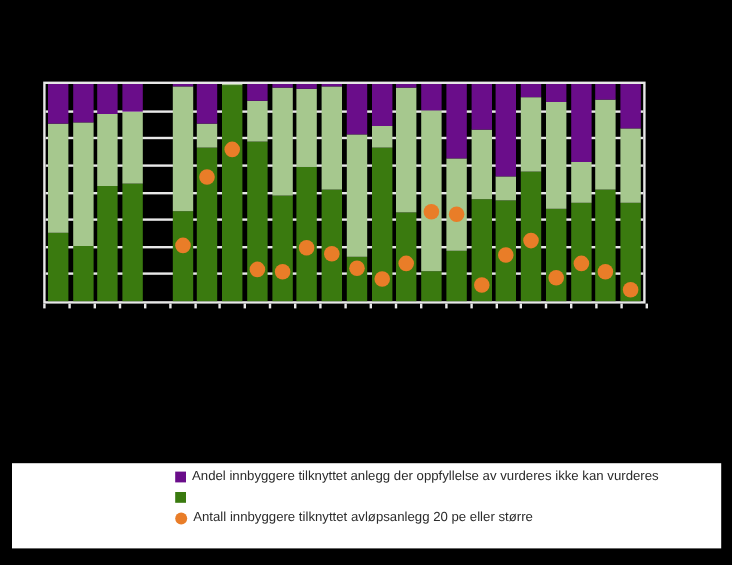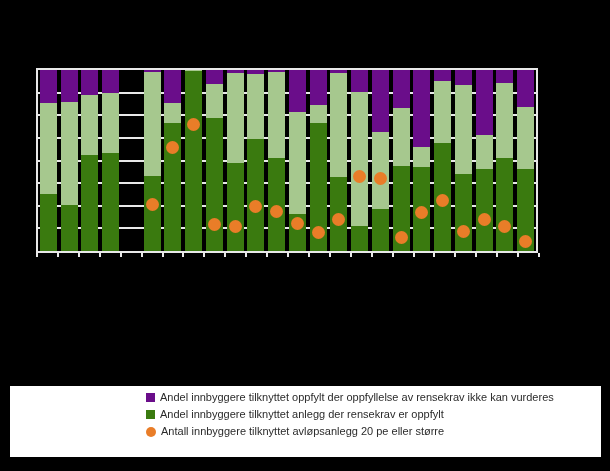--- a/index.html
+++ b/index.html
@@ -151,23 +151,22 @@
     <div class="tick" style="left: 454.333px;"></div>
     <div class="tick" style="left: 475.25px;"></div>
     <div class="tick" style="left: 496.167px;"></div>
     <div class="tick" style="left: 517.083px;"></div>
     <div class="tick" style="left: 538px;"></div>
   </div>
 
 <div class="legend">
   <div class="legend-row">
     <span class="legend-swatch" style="background:#6a0d8a"></span>
-    <span class="legend-label">Andel innbyggere tilknyttet oppfylt der oppfyllelse av rensekrav ikke kan vurderes</span>
+    <span class="legend-label">Andel innbyggere tilknyttet anlegg der oppfyllelse av vurderes ikke kan vurderes</span>
   </div>
   <div class="legend-row">
     <span class="legend-swatch" style="background:#3a7a0f"></span>
-    <span class="legend-label">Andel innbyggere tilknyttet anlegg der rensekrav er oppfylt</span>
   </div>
   <div class="legend-row">
     <span class="legend-swatch circle" style="background:#e97d28"></span>
     <span class="legend-label">Antall innbyggere tilknyttet avløpsanlegg 20 pe eller større</span>
   </div>
 </div>
 
 </body></html>

